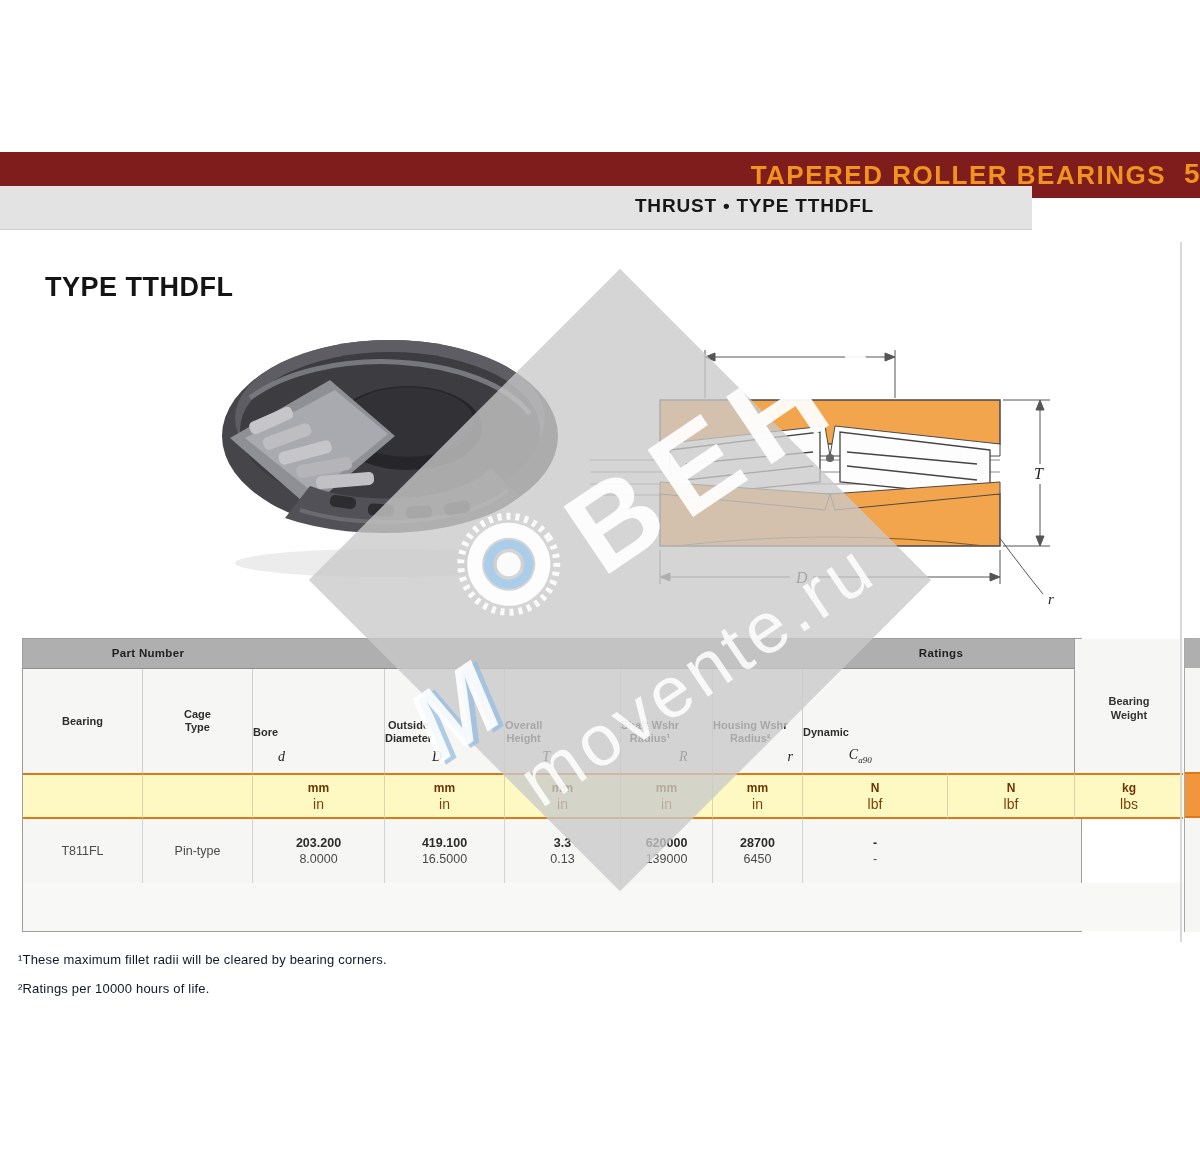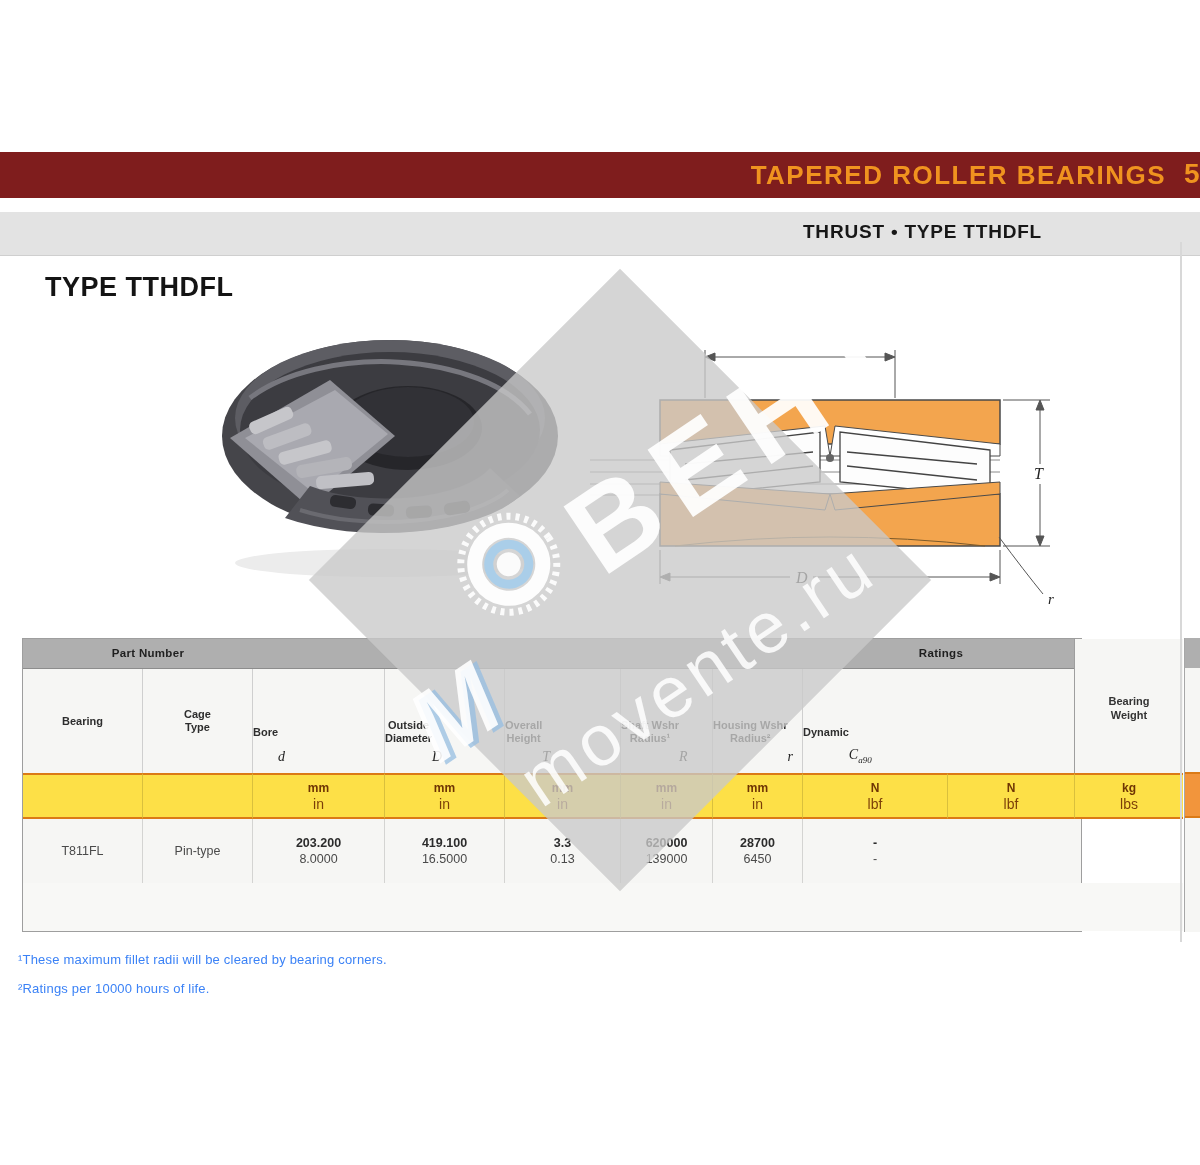--- a/index.html
+++ b/index.html
@@ -16,21 +16,21 @@
   }
   .topbar-title {
     color:#f0931f; font-weight:700; font-size:26px; letter-spacing:1.5px;
     margin-right:34px; white-space:nowrap;
   }
   .topbar-pagenum {
     position:absolute; left:1184px; top:158px; color:#f0931f;
     font-weight:700; font-size:28px;
   }
   .subbar {
-    position:absolute; left:0; top:212px; width:1200px; height:44px;
+    position:absolute; left:0; top:186px; width:1032px; height:44px;
     background:#e3e3e3; border-bottom:1px solid #cfcfcf;
   }
   .subbar-title {
     position:absolute; right:158px; top:9px; color:#171717;
     font-weight:700; font-size:19px; letter-spacing:.8px; white-space:nowrap;
   }
   
   .section-title {
     position:absolute; left:45px; top:272px; color:#141414;
     font-weight:700; font-size:27px; letter-spacing:.5px;
@@ -79,39 +79,39 @@
   .col-head .lbl {
     font-weight:700; text-align:center; line-height:13px; white-space:pre-line;
     color:#2d2d2d;
   }
   .col-head .sym {
     margin-top:auto; margin-bottom:8px;
     font-family:"Liberation Serif", serif; font-style:italic; font-size:14px; color:#222;
   }
   .col-head .sym sub { font-size:9px; }
   .unit-cell {
-    grid-row:3; background:#fde047;
+    grid-row:3; background:#fef9c3;
     border-top:2px solid #db7a16; border-bottom:2px solid #db7a16;
     border-left:1px solid rgba(0,0,0,.14);
     display:flex; flex-direction:column; align-items:center; justify-content:center; gap:1px;
   }
   .unit-cell.first { border-left:none; }
   .unit-top { font-weight:700; font-size:12px; color:#6e3404; }
   .unit-bot { font-size:14px; color:#7c3f08; }
   .data-cell {
     grid-row:4; border-left:1px solid #d4d4d2;
     display:flex; flex-direction:column; align-items:center; justify-content:center; gap:2px;
     font-size:12.5px; color:#3b3b3b;
   }
   .data-cell.first { border-left:none; }
   .data-cell .v1 { color:#2c2c2c; font-weight:700; }
   .data-cell .v2 { color:#4a4a4a; }
   .tail-row { grid-row:5; grid-column:1 / 11; background:#f8f8f6; }
   
-  .footnote { position:absolute; left:18px; color:#3b82f6; font-size:13px; letter-spacing:.2px; }
+  .footnote { position:absolute; left:18px; color:#0f172a; font-size:13px; letter-spacing:.2px; }
   .footnote.f1 { top:952px; }
   .footnote.f2 { top:981px; }
   
   .wm-diamond {
     position:absolute; left:400px; top:360px; width:440px; height:440px;
     background:#c9c9c9; opacity:.78; transform:rotate(45deg); z-index:6;
   }
   .wm-group {
     position:absolute; left:540px; top:700px; width:0; height:0; z-index:7;
     transform:rotate(-34deg); transform-origin:0 0; pointer-events:none;

